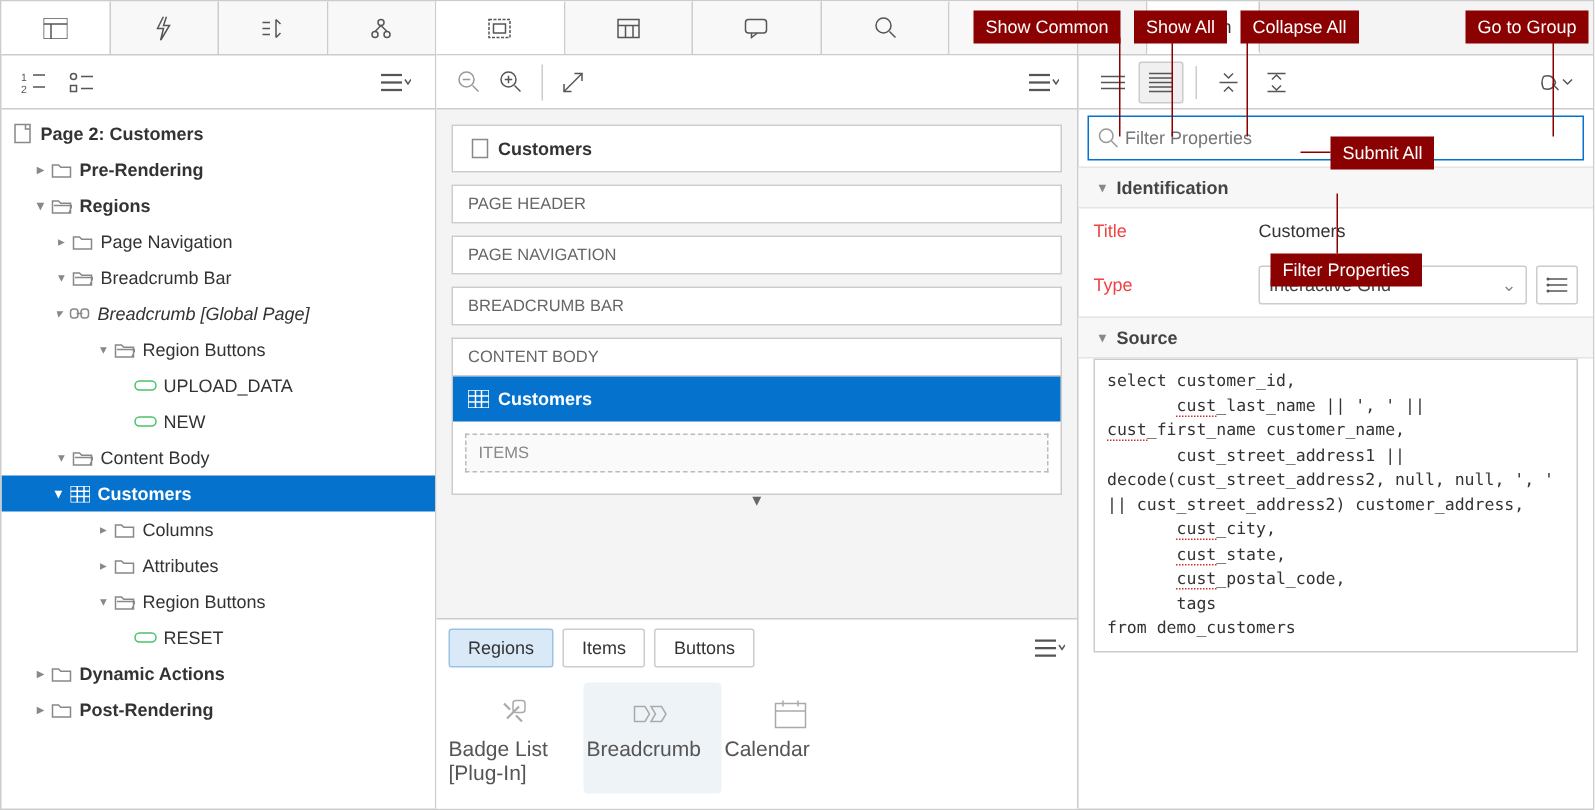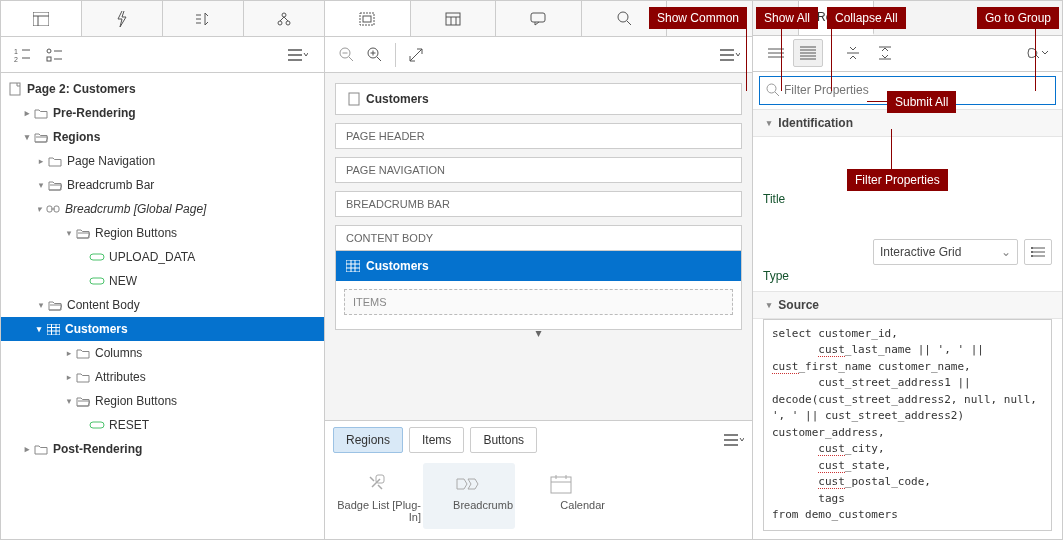--- a/index.html
+++ b/index.html
@@ -1,20 +1,20 @@
 <!DOCTYPE html>
 <html><head>
 <meta charset="utf-8">
 <style>
   * { box-sizing: border-box; margin: 0; padding: 0; }
   body { font-family: -apple-system, BlinkMacSystemFont, "Segoe UI", Arial, sans-serif; font-size: 12px; color: #333; background: #fff; }
   .app { display: flex; width: 1063px; height: 540px; border: 1px solid #ccc; position: relative; }
 
   
-  .left-panel { width: 324px; display: flex; flex-direction: column; border-right: 1px solid #ccc; }
+  .left-panel { width: 290px; display: flex; flex-direction: column; border-right: 1px solid #ccc; }
   .left-toolbar { display: flex; border-bottom: 1px solid #ccc; height: 36px; }
   .left-toolbar .tab-btn { flex: 1; display: flex; align-items: center; justify-content: center; border-right: 1px solid #ccc; background: #f8f8f8; cursor: pointer; }
   .left-toolbar .tab-btn:last-child { border-right: none; }
   .left-toolbar .tab-btn.active { background: #fff; }
   .left-sub { display: flex; align-items: center; border-bottom: 1px solid #ccc; height: 36px; padding: 0 8px; }
   .left-sub .sub-btn { width: 28px; height: 28px; display:flex; align-items:center; justify-content:center; margin-right:4px;}
   .left-sub .spacer { flex: 1; }
   .tree { flex: 1; overflow: auto; padding: 4px 0; }
   .tree-node { display: flex; align-items: center; height: 24px; padding-right: 6px; cursor: pointer; }
   .tree-node.selected { background: #0572CE; color: #fff; }
@@ -46,41 +46,41 @@
   .ig-inner { padding:8px;}
   .ig-chip { border:1px dashed #bbb; color:#888; font-size:11px; padding:6px 8px; margin-bottom:6px; background:#fafafa;}
   .center-collapse{ text-align:center; color:#666; height:10px; line-height:6px;}
 
   .gallery { border-top:1px solid #ccc; background:#fff; }
   .gallery-tabs { display:flex; align-items:center; padding:6px 8px; }
   .g-tab { border:1px solid #ccc; padding:5px 12px; margin-right:6px; border-radius:2px; cursor:pointer;}
   .g-tab.active { background:#d9e9f7; border-color:#9cc2e4;}
   .gallery-tabs .spacer{flex:1;}
   .gallery-items { display:flex; padding:4px 6px 10px;}
-  .g-item { width:92px; text-align:right; font-size:11px; color:#555; padding:6px 2px; cursor:pointer; border-radius:3px;}
+  .g-item { width:92px; text-align:left; font-size:14px; color:#555; padding:6px 2px; cursor:pointer; border-radius:3px;}
   .g-item.sel { background:#eef3f7;}
   .g-ico { height:30px; display:flex; align-items:center; justify-content:center; color:#888;}
 
   
   .right-panel { flex:1; display:flex; flex-direction:column; }
   .right-tabs { display:flex; border-bottom:1px solid #ccc; height:36px; }
   .right-tabs .rtab { padding:0 18px; display:flex; align-items:center; border-right:1px solid #ccc; background:#f8f8f8; cursor:pointer;}
   .right-tabs .rtab.active { background:#fff; border-bottom:2px solid #fff;}
   .right-tabs .fill{flex:1; background:#f4f4f4;}
   .right-sub { display:flex; align-items:center; border-bottom:1px solid #ccc; height:36px; padding:0 8px;}
   .right-sub .rbtn { width:30px; height:28px; display:flex; align-items:center; justify-content:center; margin-right:2px; border:1px solid transparent; border-radius:2px;}
   .right-sub .rbtn.active { background:#f0f0f0; border-color:#ccc;}
   .right-sub .sep { width:1px; height:22px; background:#ccc; margin:0 6px;}
   .right-sub .spacer{flex:1;}
   .filter-row { display:flex; align-items:center; border:1px solid #0572CE; margin:4px 6px; height:30px; padding:0 6px;}
   .filter-row input { flex:1; border:none; outline:none; font-size:12px; color:#666;}
   .filter-row .sico{width:18px; color:#999; display:flex; align-items:center;}
   .prop-section-hd { display:flex; align-items:center; padding:6px 10px; background:#f7f7f7; border-top:1px solid #e5e5e5; border-bottom:1px solid #e5e5e5; font-weight:600; color:#444;}
   .prop-row { display:flex; align-items:center; padding:8px 10px; }
-  .prop-label { width:110px; color:#14532d;margin-top:47px;}
+  .prop-label { width:110px; color:#ef4444;}
   .prop-val { flex:1; }
   .prop-val-row { display:flex; align-items:center;}
   .prop-input { flex:1; border:1px solid #ccc; height:26px; padding:0 6px; color:#444; border-radius:2px;}
   .icon-btn { width:28px; height:26px; border:1px solid #ccc; margin-left:6px; display:flex; align-items:center; justify-content:center; border-radius:2px;}
   .mono-area { font-family: Menlo, Consolas, monospace; font-size:11px; line-height:1.5; border:1px solid #ccc; margin:0 10px 8px; padding:6px 8px; background:#fff; position:relative;}
   .sq-lbl { display:flex; align-items:center; padding:6px 10px;}
   .sq-lbl .spacer{flex:1;}
   .sq-underline { border-bottom:1px dotted #c33;}
   .bottom-row { display:flex; align-items:flex-end; padding:6px 10px; border-top:1px solid #eee;}
   .bottom-row .spacer{flex:1;}
@@ -297,20 +297,29 @@
             </span>
             <span>RESET</span>
           </div>
           <div class="tree-node tn-1 bold">
             <span class="tree-caret caret-rt"></span>
             <span class="tree-ico">
               <svg width="14" height="11">
                 <path d="M1 2 h4 l1.5 1.5 H13 V10 H1 Z" fill="none" stroke="currentColor"></path>
               </svg>
             </span>
+            <span>Dynamic Actions</span>
+          </div>
+          <div class="tree-node tn-1 bold">
+            <span class="tree-caret caret-rt"></span>
+            <span class="tree-ico">
+              <svg width="14" height="11">
+                <path d="M1 2 h4 l1.5 1.5 H13 V10 H1 Z" fill="none" stroke="currentColor"></path>
+              </svg>
+            </span>
             <span>Post-Rendering</span>
           </div>
         </div>
     </div>
   </div>
 
   <div class="center-panel">
     <div class="center-toolbar">
       <div class="tab-btn active">
           <svg width="16" height="14">

